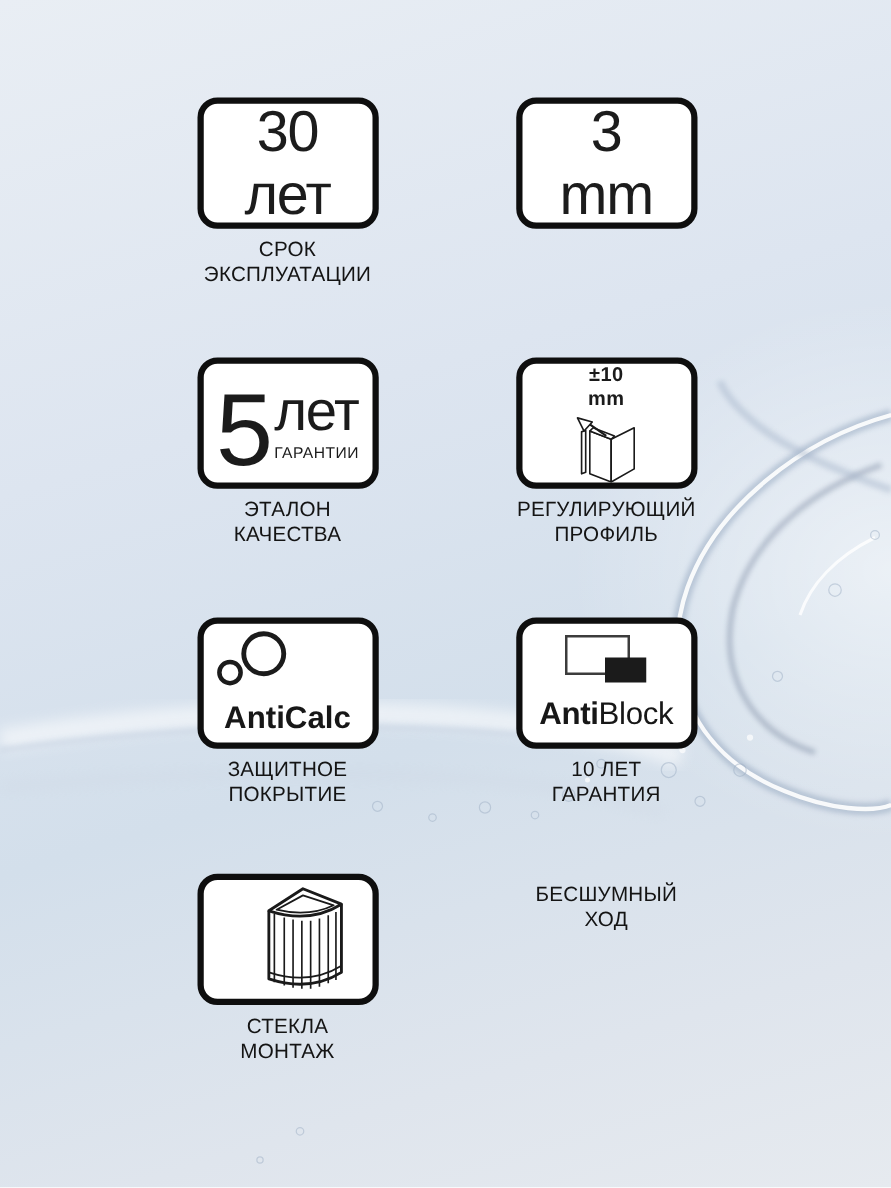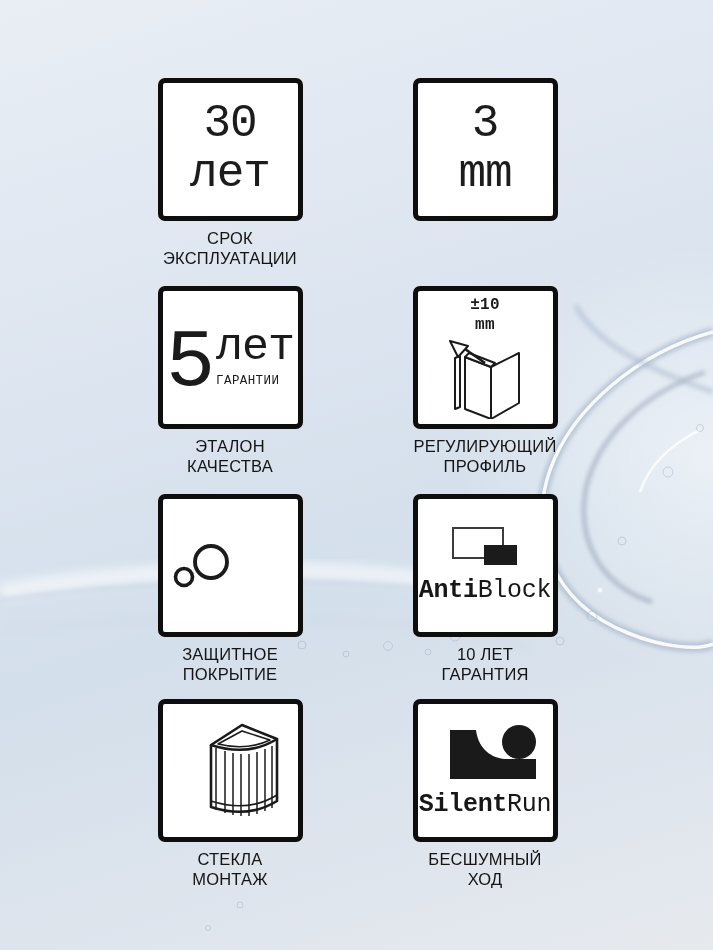--- a/index.html
+++ b/index.html
@@ -8,24 +8,23 @@
     font-family:"Liberation Sans","DejaVu Sans",sans-serif;
     background:
       radial-gradient(60% 38% at 100% 48%, rgba(255,255,255,.55) 0%, rgba(255,255,255,0) 60%),
       linear-gradient(163deg,#e9eef4 0%,#dde5f0 34%,#d3dfeb 60%,#dfe5ed 84%,#e6eaef 100%);
   }
   .splash{position:absolute;left:0;top:0;z-index:1;pointer-events:none;}
   .cell{position:absolute;width:250px;z-index:2;display:flex;flex-direction:column;align-items:center;}
   .c1{left:105px;} .c2{left:360px;}
   .r1{top:78px;} .r2{top:286px;} .r3{top:494px;} .r4{top:699px;}
   .badge{
-    width:145px;height:143px;box-sizing:border-box;border:5px solid #0e0e0e;border-radius:7px;
+    width:145px;height:105px;box-sizing:border-box;border:5px solid #0e0e0e;border-radius:16px;
     background:#ffffff;display:flex;flex-direction:column;align-items:center;justify-content:center;
     color:#1b1b1b;
-    font-family:Liberation Mono, monospace;
   }
   .caption{
     margin-top:8px;text-align:center;white-space:pre-line;
     font-size:16.5px;line-height:1.2;color:#141414;letter-spacing:.2px;
   }
   .big-val{font-size:46px;line-height:1.07;letter-spacing:-1px;text-align:center;color:#1c1c1c;}
   
   .five-wrap{display:flex;flex-direction:row;align-items:flex-start;justify-content:center;padding-top:12px;}
   .five{font-size:82px;line-height:.82;letter-spacing:-2px;}
   .five-col{display:flex;flex-direction:column;align-items:flex-start;margin-left:3px;}
@@ -141,20 +140,21 @@
     <div class="caption">РЕГУЛИРУЮЩИЙ
 ПРОФИЛЬ</div>
   </div>
 
   <div class="cell c1 r3">
     <div class="badge">
       <svg class="icon-svg" width="66" height="46" viewBox="0 0 66 46" style="margin-right:48px">
         <circle cx="11" cy="34" r="8.5" fill="none" stroke="#1b1b1b" stroke-width="3.6"></circle>
         <circle cx="38" cy="19" r="16" fill="none" stroke="#1b1b1b" stroke-width="3.9"></circle>
       </svg>
+      <div class="brand semi">AntiCalc</div>
     </div>
     <div class="caption">ЗАЩИТНОЕ
 ПОКРЫТИЕ</div>
   </div>
 
   <div class="cell c2 r3">
     <div class="badge">
       <svg class="icon-svg" width="68" height="40" viewBox="0 0 68 40">
         <rect x="2" y="2" width="50" height="30" fill="#ffffff" stroke="#3c3c3c" stroke-width="2"></rect>
         <rect x="33" y="19" width="33" height="20" fill="#1b1b1b"></rect>
@@ -184,24 +184,17 @@
           </g>
           <path d="M16,84 Q53,96 82,78" stroke-width="1.6" fill="none"></path>
         </g>
       </svg>
     </div>
     <div class="caption">СТЕКЛА
 МОНТАЖ</div>
   </div>
 
   <div class="cell c2 r4">
-    <div class="badge">
-      <svg class="icon-svg" width="112" height="58" viewBox="0 0 112 58" style="margin-left:34px">
-        <path d="M4,57 L4,8 L30,8 C32,24 42,35 58,37 L90,37 L90,57 Z" fill="#1a1a1a"></path>
-        <circle cx="73" cy="20" r="17" fill="#1a1a1a"></circle>
-      </svg>
-      <div class="brand"><span class="bold">Silent</span><span>Run</span></div>
-    </div>
     <div class="caption">БЕСШУМНЫЙ
 ХОД</div>
   </div>
 
 </div>
 
 </body></html>

